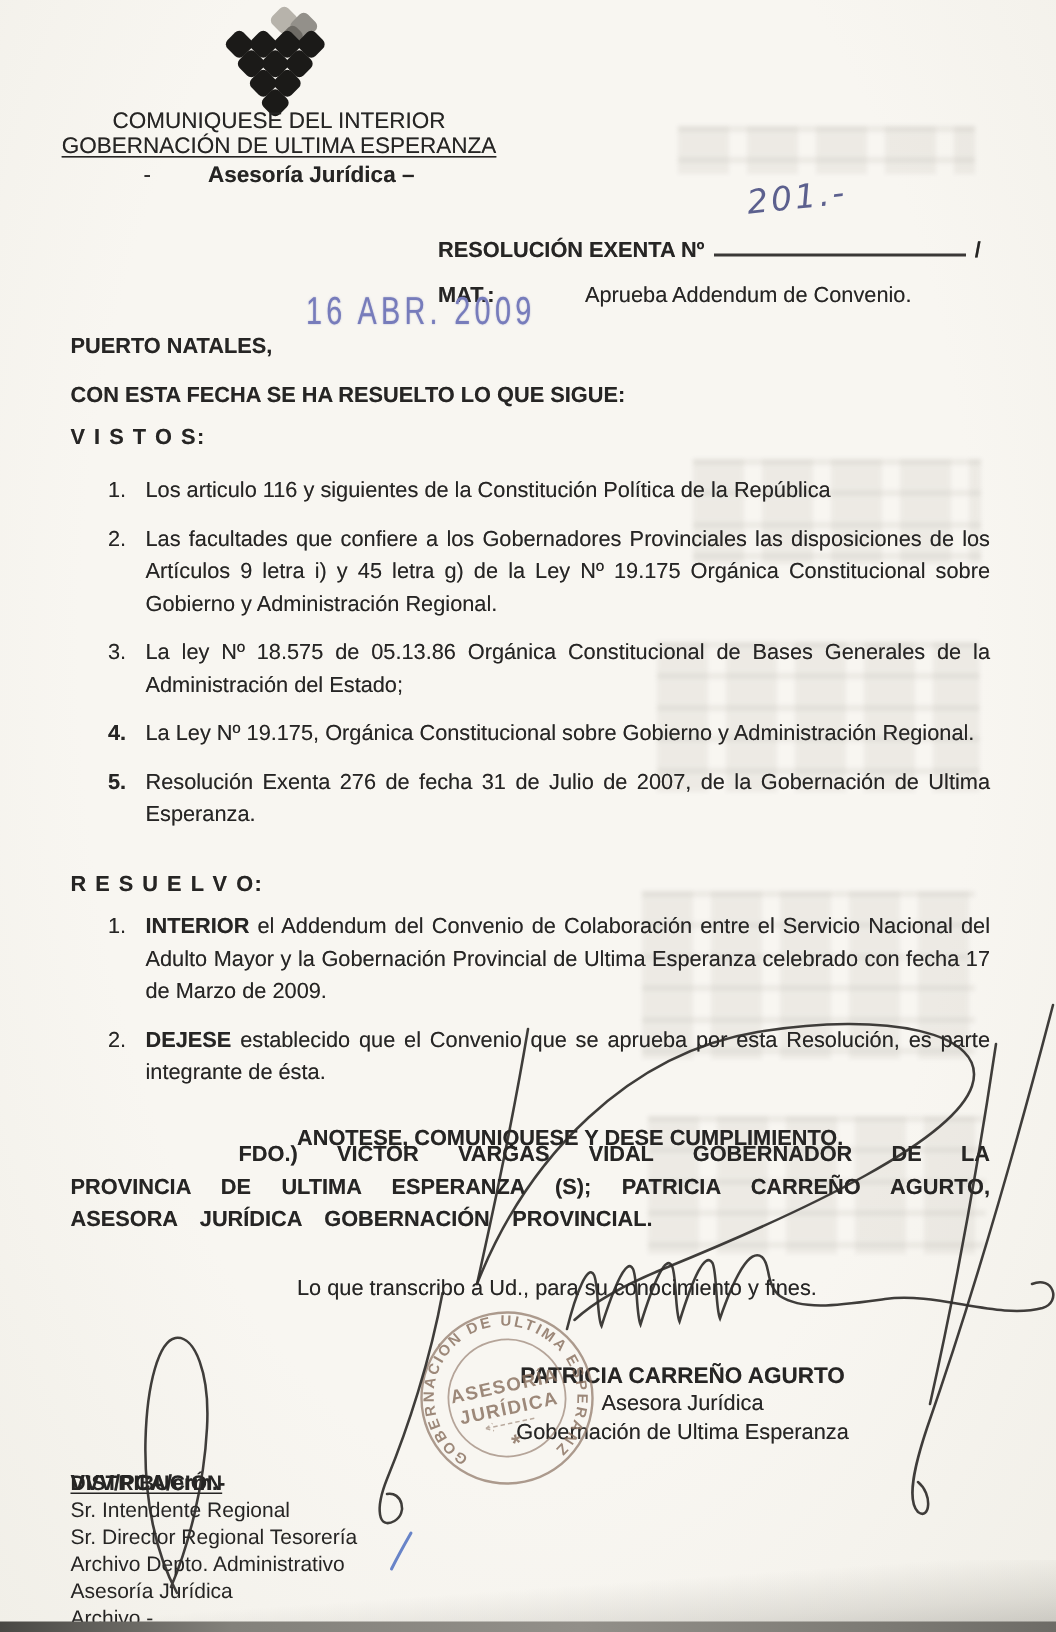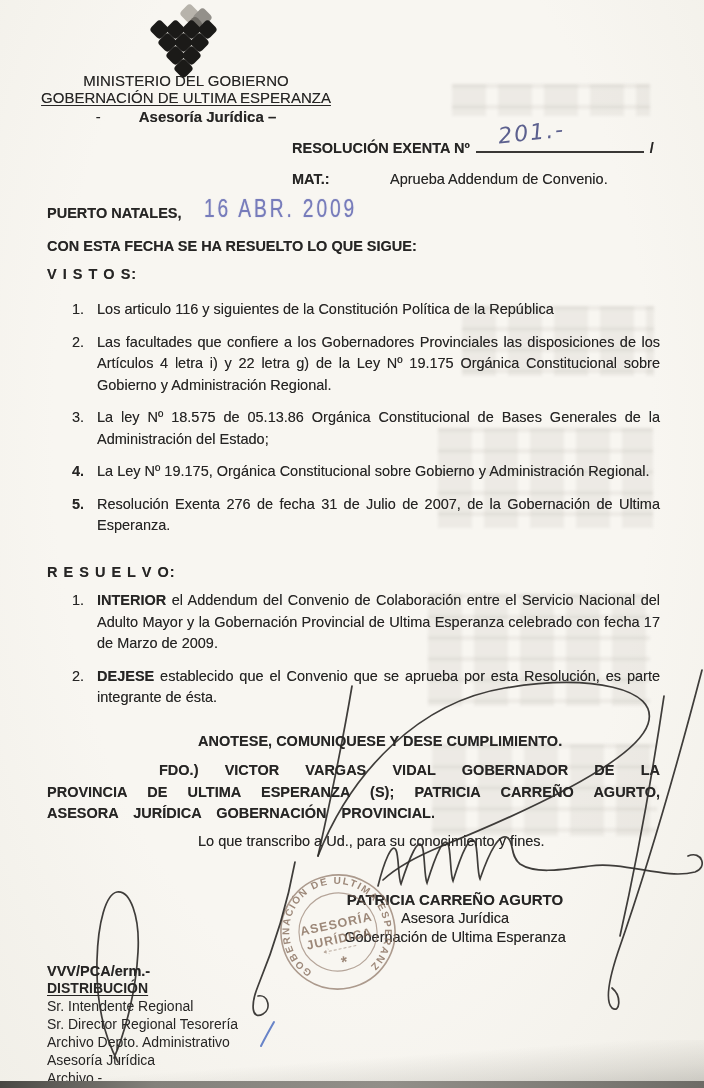--- a/index.html
+++ b/index.html
@@ -4,21 +4,21 @@
 <style>
   html,body{margin:0;padding:0;}
   body{
     width:704px;height:1088px;position:relative;overflow:hidden;
     background:radial-gradient(ellipse at 50% 40%, #f8f6f1 60%, #f1efe8 100%);
     font-family:"Liberation Sans", sans-serif;
     color:#262524;
   }
   .abs{position:absolute;}
   .b{font-weight:bold;}
-  .doc{font-size:14.5px;line-height:21.5px;text-shadow:0 0 .4px rgba(30,30,30,.45);}
+  .doc{font-size:14.5px;line-height:21.5px;text-shadow:0 0 .4px rgba(30,30,30,.45);margin-top:18px;}
   .hdr{font-size:15px;line-height:17px;text-shadow:0 0 .4px rgba(30,30,30,.45);}
   .u{text-decoration:underline;text-underline-offset:2px;}
   
   .logo{left:142px;top:6px;width:90px;height:72px;}
   .logo .d{position:absolute;width:15px;height:15px;background:#1b1a18;transform:rotate(45deg);border-radius:4px;}
   .logo .g1{background:#b7b3ab;}
   .logo .g2{background:#93908a;}
   .logo .g3{background:#6e6b65;width:12px;height:12px;}
   
   .header{left:8px;top:72px;width:356px;text-align:center;}
@@ -98,21 +98,21 @@
   <span class="d" style="left:58px;top:16px;"></span>
   <span class="d" style="left:18px;top:29px;"></span>
   <span class="d" style="left:34px;top:29px;"></span>
   <span class="d" style="left:50px;top:29px;"></span>
   <span class="d" style="left:26px;top:42px;"></span>
   <span class="d" style="left:42px;top:42px;"></span>
   <span class="d" style="left:34px;top:55px;"></span>
 </div>
 
 <div class="abs header hdr">
-  <div>MINISTERIO DEL GOBIERNO</div>
+  <div>COMUNIQUESE DEL INTERIOR</div>
   <div class="u">GOBERNACIÓN DE ULTIMA ESPERANZA</div>
   <div class="asesoria">
     <span>-</span>
     <span class="b">Asesoría Jurídica –</span>
   </div>
 </div>
 
 <div class="abs resline doc">
   <span class="b">RESOLUCIÓN EXENTA Nº</span>
   <span class="res-underline"></span>
@@ -129,21 +129,21 @@
 <div class="abs intro doc b">CON ESTA FECHA SE HA RESUELTO LO QUE SIGUE:</div>
 
 <div class="abs vheading doc b">V I S T O S:</div>
 <div class="abs list vlist doc">
   <div class="li">
     <span class="num">1.</span>
     <p>Los articulo 116 y siguientes de la Constitución Política de la República</p>
   </div>
   <div class="li">
     <span class="num">2.</span>
-    <p>Las facultades que confiere a los Gobernadores Provinciales las disposiciones de los Artículos 4 letra i) y 22 letra g) de la Ley Nº 19.175 Orgánica Constitucional sobre Gobierno y Administración Regional.</p>
+    <p>Las facultades que confiere a los Gobernadores Provinciales las disposiciones de los Artículos 9 letra i) y 45 letra g) de la Ley Nº 19.175 Orgánica Constitucional sobre Gobierno y Administración Regional.</p>
   </div>
   <div class="li">
     <span class="num">3.</span>
     <p>La ley Nº 18.575 de 05.13.86 Orgánica Constitucional de Bases Generales de la Administración del Estado;</p>
   </div>
   <div class="li">
     <span class="num b">4.</span>
     <p>La Ley Nº 19.175, Orgánica Constitucional sobre Gobierno y Administración Regional.</p>
   </div>
   <div class="li">

